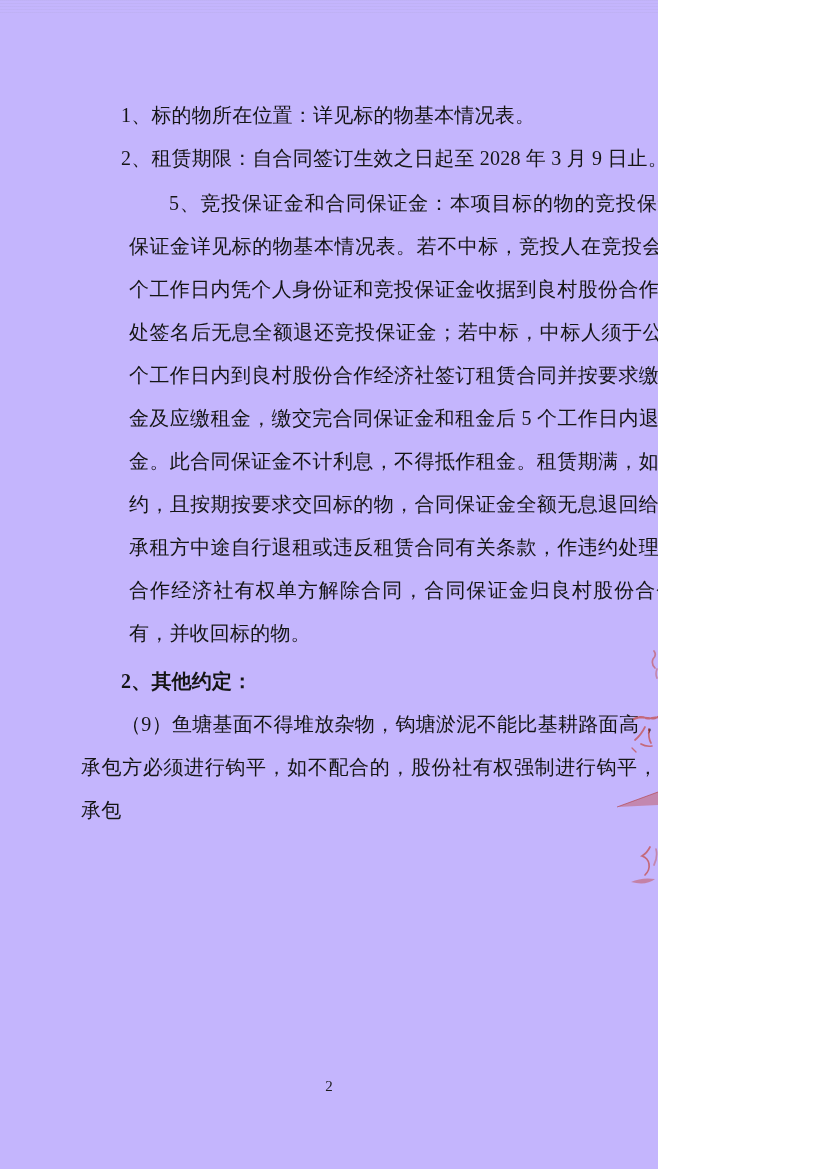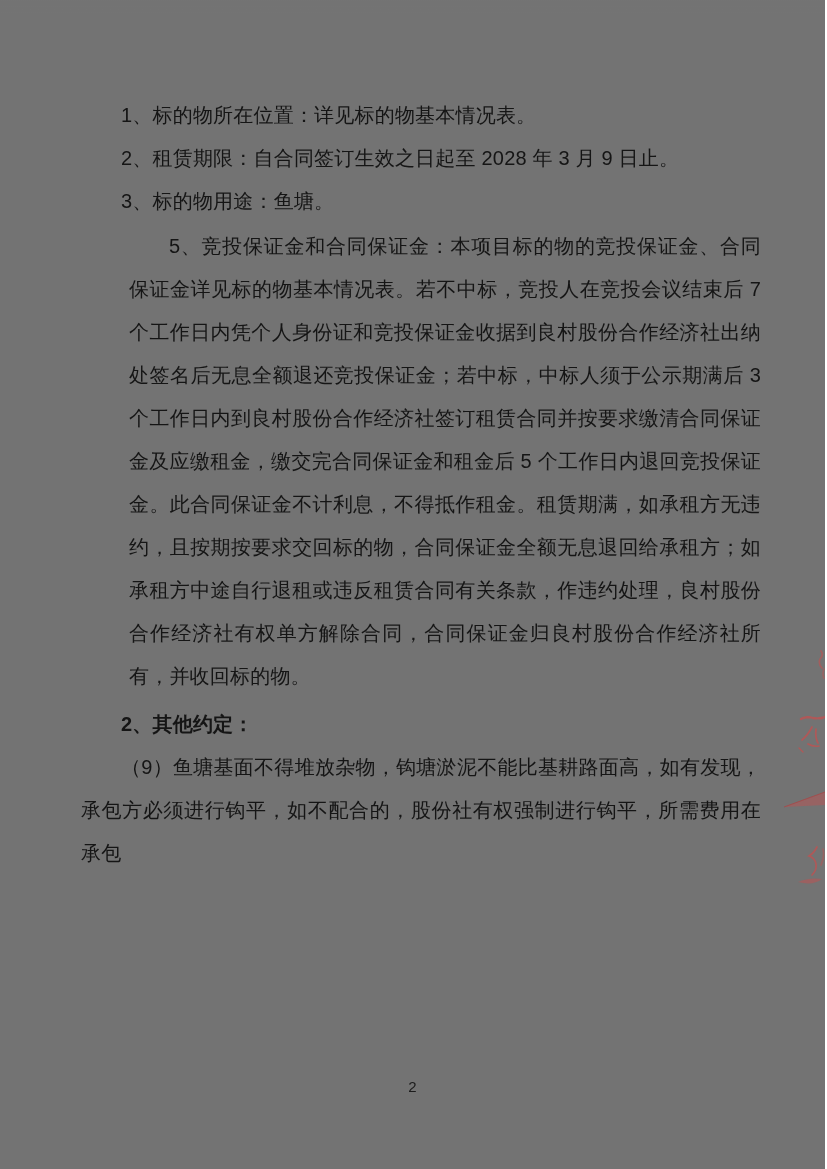--- a/index.html
+++ b/index.html
@@ -1,22 +1,22 @@
 <!DOCTYPE html>
 <html><head>
 <meta charset="utf-8">
 <style>
   html, body { margin: 0; padding: 0; background: #ffffff; }
   .page {
     position: relative;
-    width: 825px;
+    width: 658px;
     height: 1169px;
-    background: #737373;
+    background: #c4b5fd;
     overflow: hidden;
-    font-family: Liberation Sans, sans-serif;
+    font-family: Liberation Serif, serif;
   }
   
   .scan-noise {
     position: absolute;
     top: 0; left: 0; right: 0;
     height: 14px;
     background: repeating-linear-gradient(180deg,
       rgba(120,120,120,0.10) 0px, rgba(120,120,120,0.10) 1px,
       rgba(255,255,255,0) 1px, rgba(255,255,255,0) 3px);
     opacity: .55;
@@ -60,21 +60,20 @@
 </head>
 <body>
 
 <div class="page">
 
   <div class="scan-noise"></div>
 
   <div class="content">
     <p class="para">1、标的物所在位置：详见标的物基本情况表。</p>
     <p class="para">2、租赁期限：自合同签订生效之日起至 2028 年 3 月 9 日止。</p>
-    <p class="para">3、标的物用途：鱼塘。</p>
     <p class="para gap-sm">5、竞投保证金和合同保证金：本项目标的物的竞投保证金、合同保证金详见标的物基本情况表。若不中标，竞投人在竞投会议结束后 7 个工作日内凭个人身份证和竞投保证金收据到良村股份合作经济社出纳处签名后无息全额退还竞投保证金；若中标，中标人须于公示期满后 3 个工作日内到良村股份合作经济社签订租赁合同并按要求缴清合同保证金及应缴租金，缴交完合同保证金和租金后 5 个工作日内退回竞投保证金。此合同保证金不计利息，不得抵作租金。租赁期满，如承租方无违约，且按期按要求交回标的物，合同保证金全额无息退回给承租方；如承租方中途自行退租或违反租赁合同有关条款，作违约处理，良村股份合作经济社有权单方解除合同，合同保证金归良村股份合作经济社所有，并收回标的物。</p>
     <p class="para gap-md bold">2、其他约定：</p>
     <p class="para">（9）鱼塘基面不得堆放杂物，钩塘淤泥不能比基耕路面高，如有发现，承包方必须进行钩平，如不配合的，股份社有权强制进行钩平，所需费用在承包</p>
   </div>
 
   <svg class="stamp" viewBox="0 0 50 280" xmlns="http://www.w3.org/2000/svg">
     <g stroke="#c4504f" stroke-width="1.7" fill="none" stroke-linecap="round" opacity="0.75">
 
       <path d="M46,16 q3,4 -1,8 q-2,5 2,9" opacity="0.8"></path>
       <path d="M49,34 q-2,5 0,9" opacity="0.6"></path>

